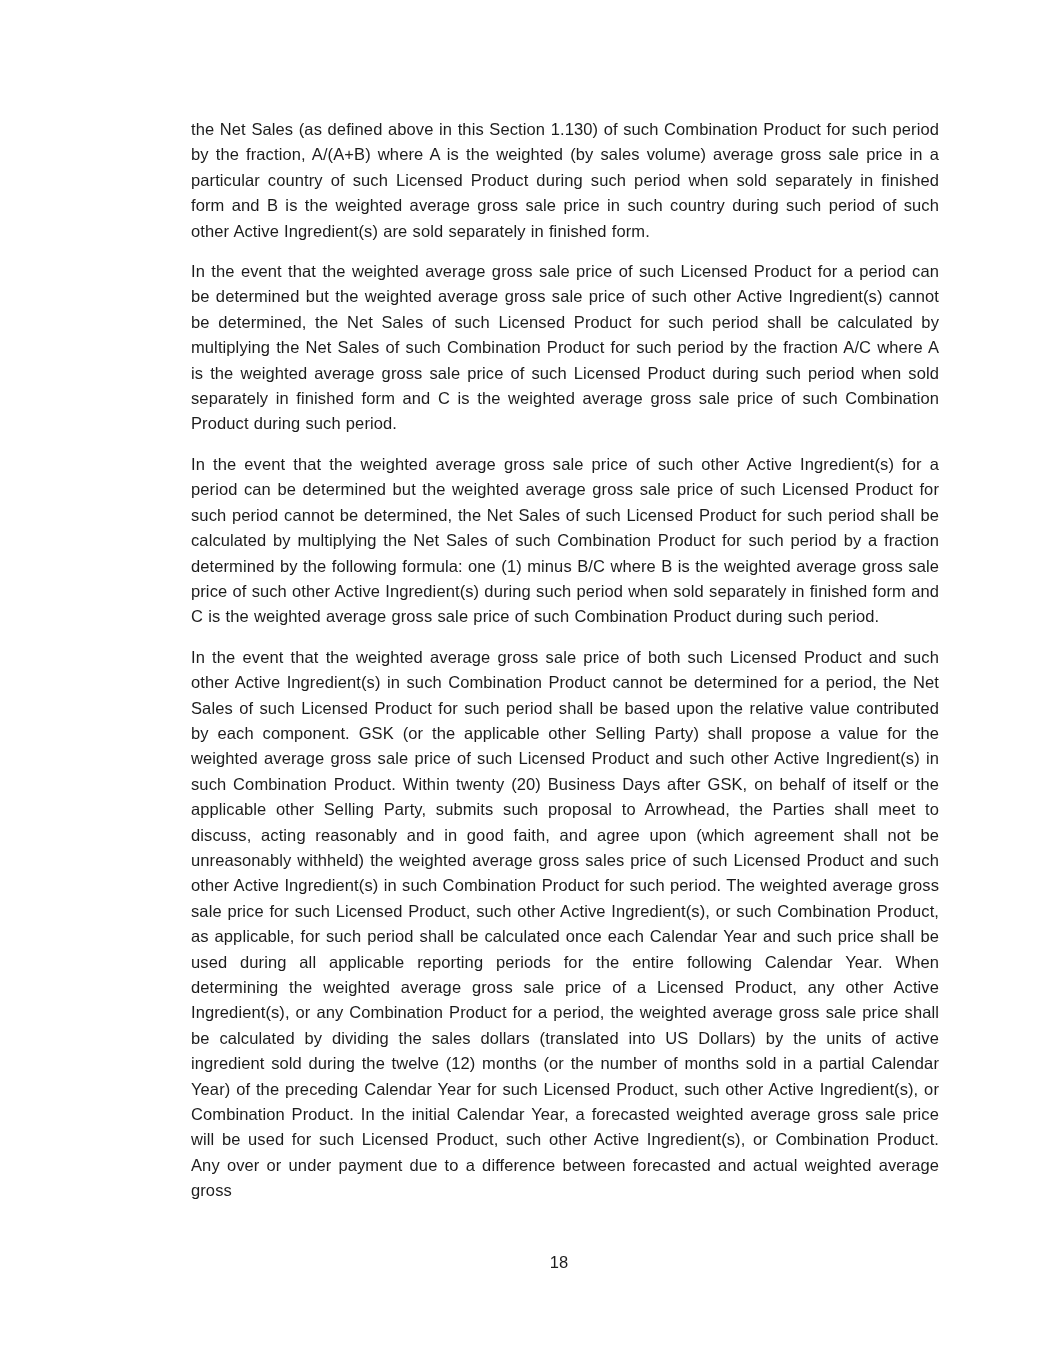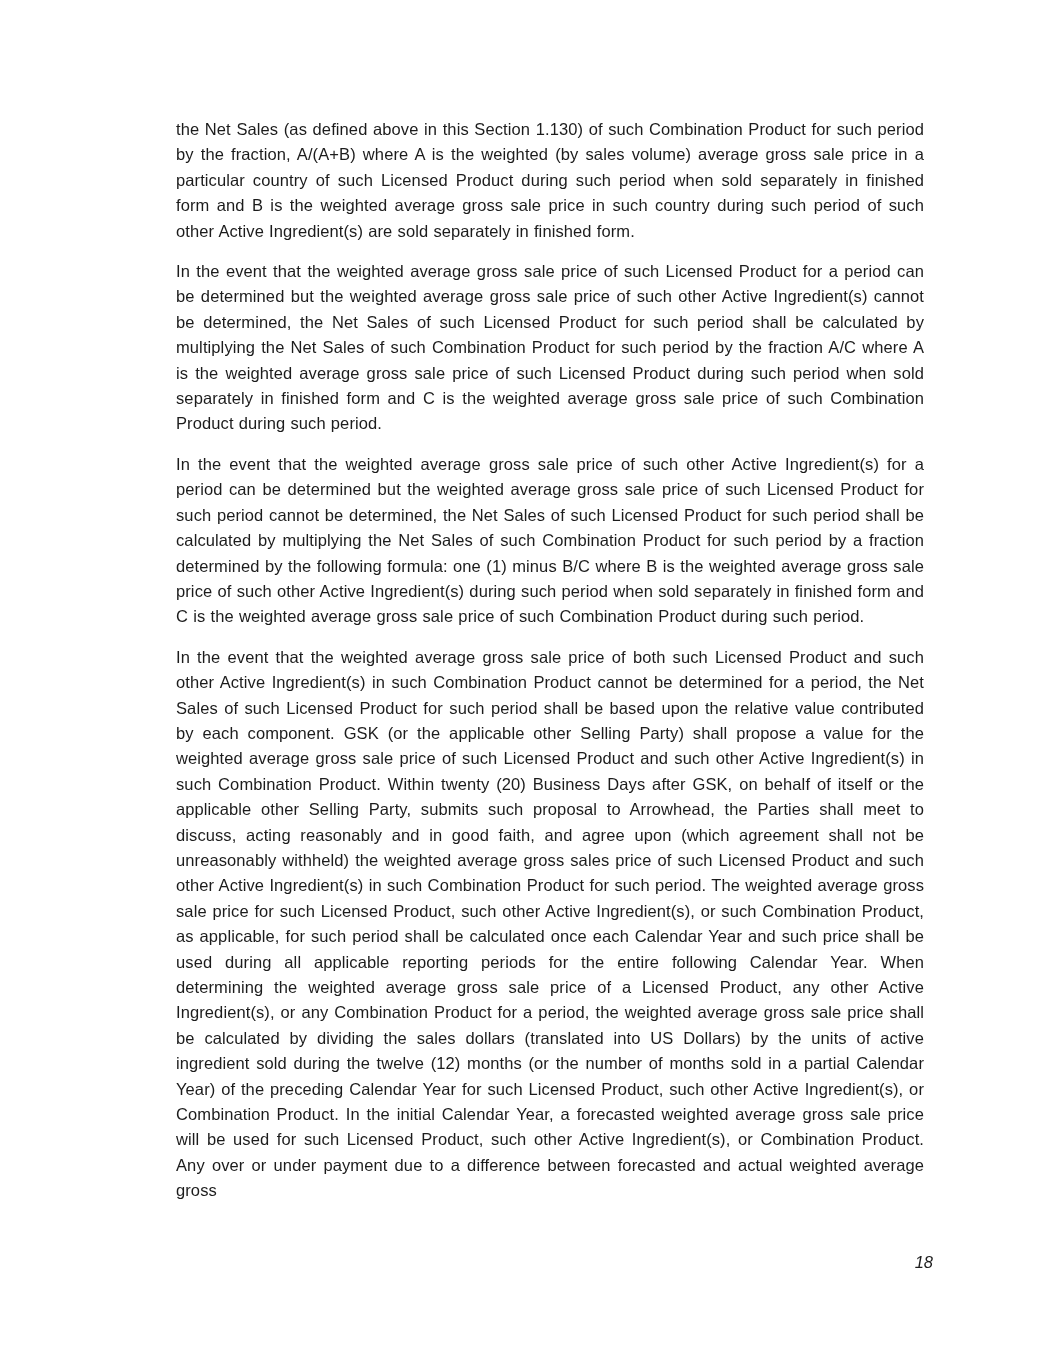--- a/index.html
+++ b/index.html
@@ -10,41 +10,40 @@
   body {
     position: relative;
     width: 1055px;
     height: 1365px;
     font-family: "Liberation Sans", sans-serif;
     color: #1c1c1c;
     overflow: hidden;
   }
   .doc-content {
     position: absolute;
-    left: 176px;
+    left: 191px;
     top: 117px;
     width: 748px;
   }
   .para {
     margin: 0 0 15px 0;
     font-size: 16.5px;
     line-height: 25.4px;
     text-align: justify;
     letter-spacing: 0.1px;
     word-spacing: 0.5px;
   }
   .page-number {
     position: absolute;
     top: 1250px;
     left: 185px;
     width: 748px;
-    text-align: right;
+    text-align: center;
     font-size: 16.5px;
     line-height: 25px;
-    font-style: italic;
   }
 </style>
 </head>
 <body>
 
 <div class="doc-page">
   <div class="doc-content">
     <p class="para">the Net Sales (as defined above in this Section 1.130) of such Combination Product for such period by the fraction, A/(A+B) where A is the weighted (by sales volume) average gross sale price in a particular country of such Licensed Product during such period when sold separately in finished form and B is the weighted average gross sale price in such country during such period of such other Active Ingredient(s) are sold separately in finished form.</p>
     <p class="para">In the event that the weighted average gross sale price of such Licensed Product for a period can be determined but the weighted average gross sale price of such other Active Ingredient(s) cannot be determined, the Net Sales of such Licensed Product for such period shall be calculated by multiplying the Net Sales of such Combination Product for such period by the fraction A/C where A is the weighted average gross sale price of such Licensed Product during such period when sold separately in finished form and C is the weighted average gross sale price of such Combination Product during such period.</p>
     <p class="para">In the event that the weighted average gross sale price of such other Active Ingredient(s) for a period can be determined but the weighted average gross sale price of such Licensed Product for such period cannot be determined, the Net Sales of such Licensed Product for such period shall be calculated by multiplying the Net Sales of such Combination Product for such period by a fraction determined by the following formula: one (1) minus B/C where B is the weighted average gross sale price of such other Active Ingredient(s) during such period when sold separately in finished form and C is the weighted average gross sale price of such Combination Product during such period.</p>

